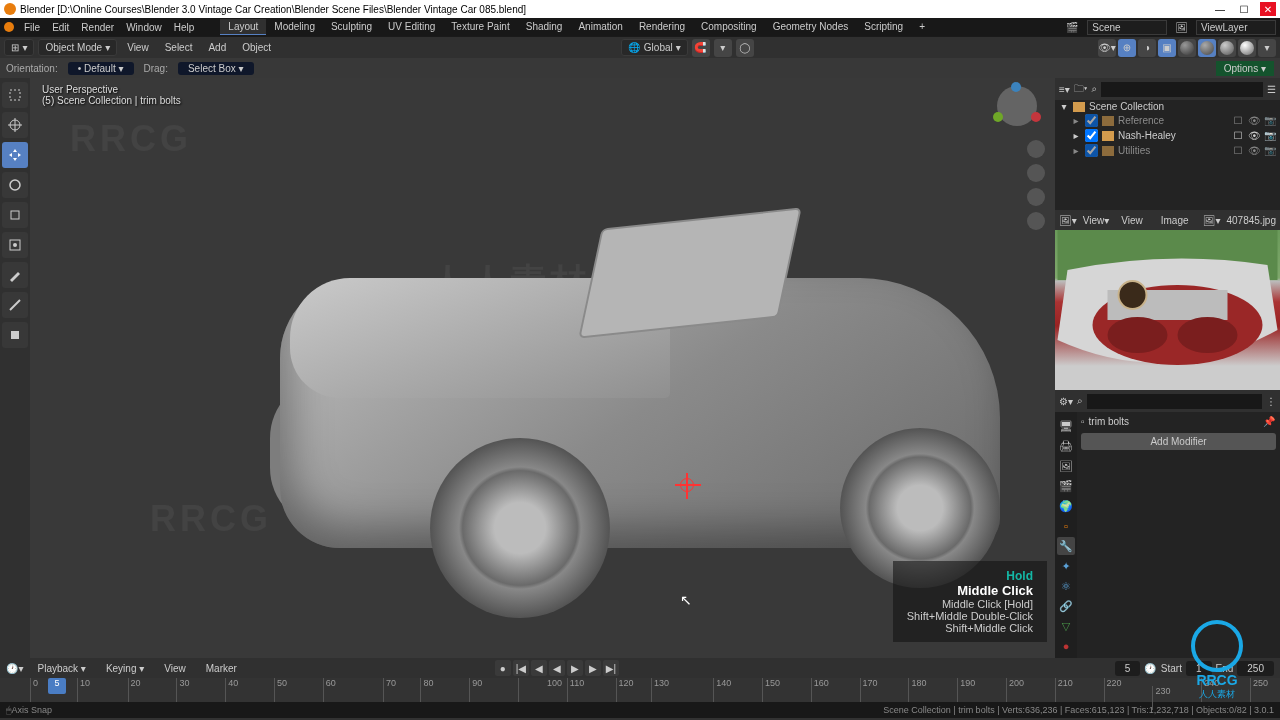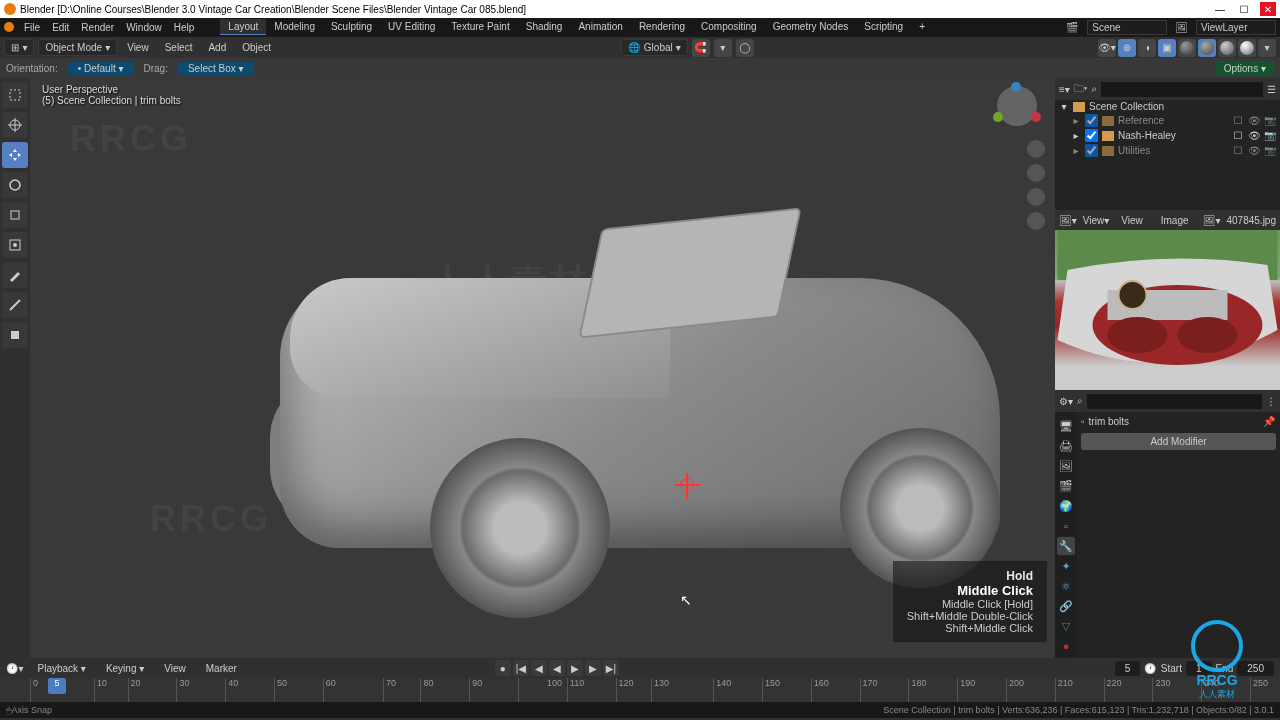--- a/index.html
+++ b/index.html
@@ -26,21 +26,21 @@
 .header-tb .dd { background: #282828; border: 1px solid #3a3a3a; padding: 2px 6px; border-radius: 3px; display: flex; align-items: center; gap: 3px; cursor: pointer; }
 .header-tb .center-area { margin-left: auto; display: flex; gap: 4px; align-items: center; }
 .header-tb .right-area { margin-left: auto; display: flex; gap: 2px; align-items: center; }
 .tb-btn { width: 18px; height: 18px; background: #454545; border-radius: 3px; display: flex; align-items: center; justify-content: center; cursor: pointer; }
 .tb-btn.active { background: #5680c2; }
 .shade-ball { width: 14px; height: 14px; border-radius: 50%; background: radial-gradient(circle at 35% 30%, #aaa, #444); }
 
 
 .second-header { height: 20px; background: #383838; display: flex; align-items: center; padding: 0 6px; font-size: 10px; gap: 10px; text-align: right; }
 .second-header .lbl { color: #aaa; }
-.second-header .dd2 { background: #0c4a6e; padding: 1px 10px; border-radius: 3px; cursor: pointer; }
+.second-header .dd2 { background: #0f172a; padding: 1px 10px; border-radius: 3px; cursor: pointer; }
 .options-btn { margin-left: auto; padding: 2px 8px; background: #14532d; }
 
 
 .main { display: flex; height: 580px; }
 .left-toolbar { width: 30px; background: #303030; padding: 4px 2px; display: flex; flex-direction: column; gap: 4px; }
 .tool-btn { width: 26px; height: 26px; background: #383838; border-radius: 3px; display: flex; align-items: center; justify-content: center; cursor: pointer; }
 .tool-btn.active { background: #5680c2; }
 
 
 .viewport { flex: 1; background: #393939; position: relative; overflow: hidden; }
@@ -66,21 +66,21 @@
 .cursor-3d:after { content:""; position:absolute; left:5px; top:-6px; width:2px; height:26px; background:#f33; }
 .cursor-3d:before { content:""; position:absolute; top:5px; left:-6px; height:2px; width:26px; background:#f33; }
 .mouse-cursor { position: absolute; left: 650px; top: 514px; font-size: 14px; color: #fff; }
 
 
 .watermark { position: absolute; font-size: 36px; color: rgba(255,255,255,0.05); font-weight: bold; letter-spacing: 4px; pointer-events:none; }
 
 
 .key-overlay { position: absolute; right: 8px; bottom: 16px; background: rgba(20,20,20,0.6); padding: 8px 14px; text-align: right; font-size: 11px; }
 .key-overlay .k-title2 { color: #fff; font-size: 13px; font-weight: bold; }
-.key-overlay .k-title { color: #e5e5e5; font-size: 12px; font-weight: bold; text-align: right; }
+.key-overlay .k-title { color: #14b8a6; font-size: 12px; font-weight: bold; text-align: right; }
 
 
 .right-col { width: 225px; background: #232323; display: flex; flex-direction: column; }
 .rc-header { height: 22px; background: #303030; display:flex; align-items:center; gap:4px; padding:0 4px; font-size:10px; }
 .rc-header input { background:#181818; border:none; color:#ccc; font-size:10px; padding:2px; flex:1; }
 
 
 .outliner { height: 110px; overflow:hidden; font-size:10px; }
 .ol-row { display:flex; align-items:center; padding:1px 4px; gap:4px; }
 .ol-row .tri { width:10px; text-align:center; }
@@ -463,21 +463,21 @@
       <span>🕐</span>
       <span>Start</span>
       <span class="fnum">1</span>
       <span>End</span>
       <span class="fnum">250</span>
     </div>
   </div>
   <div class="tl-track" id="tl-track">
     <div class="tl-cursor" style="left:48px">5</div>
   <div class="tick" style="left: 30px;">0</div>
-      <div class="tick" style="left: 94px;">10</div>
+      <div class="tick" style="left: 77px;">10</div>
       <div class="tick" style="left: 127.6px;">20</div>
       <div class="tick" style="left: 176.4px; text-align: right;">30</div>
       <div class="tick" style="left: 225.2px;">40</div>
       <div class="tick" style="left: 274px;">50</div>
       <div class="tick" style="left: 322.8px;">60</div>
       <div class="tick" style="left: 383px;">70</div>
       <div class="tick" style="left: 420.4px;">80</div>
       <div class="tick" style="left: 469.2px;">90</div>
       <div class="tick" style="left: 518px; padding-left: 28px;">100</div>
       <div class="tick" style="left: 566.8px;">110</div>
@@ -485,21 +485,21 @@
       <div class="tick" style="left: 651px;">130</div>
       <div class="tick" style="left: 713.2px;">140</div>
       <div class="tick" style="left: 762px;">150</div>
       <div class="tick" style="left: 810.8px;">160</div>
       <div class="tick" style="left: 859.6px;">170</div>
       <div class="tick" style="left: 908.4px;">180</div>
       <div class="tick" style="left: 957.2px;">190</div>
       <div class="tick" style="left: 1006px;">200</div>
       <div class="tick" style="left: 1054.8px;">210</div>
       <div class="tick" style="left: 1103.6px;">220</div>
-      <div class="tick" style="left: 1152.4px;">230</div>
+      <div class="tick" style="left: 1152.4px; margin-top: 8px;">230</div>
       <div class="tick" style="left: 1201.2px;">240</div>
       <div class="tick" style="left: 1250px;">250</div>
     </div>
 </div>
 
 <div class="status-bar">
   <span>🖱</span>
   <span>Axis Snap</span>
   <span class="sr">Scene Collection | trim bolts | Verts:636,236 | Faces:615,123 | Tris:1,232,718 | Objects:0/82 | 3.0.1</span>
 </div>

